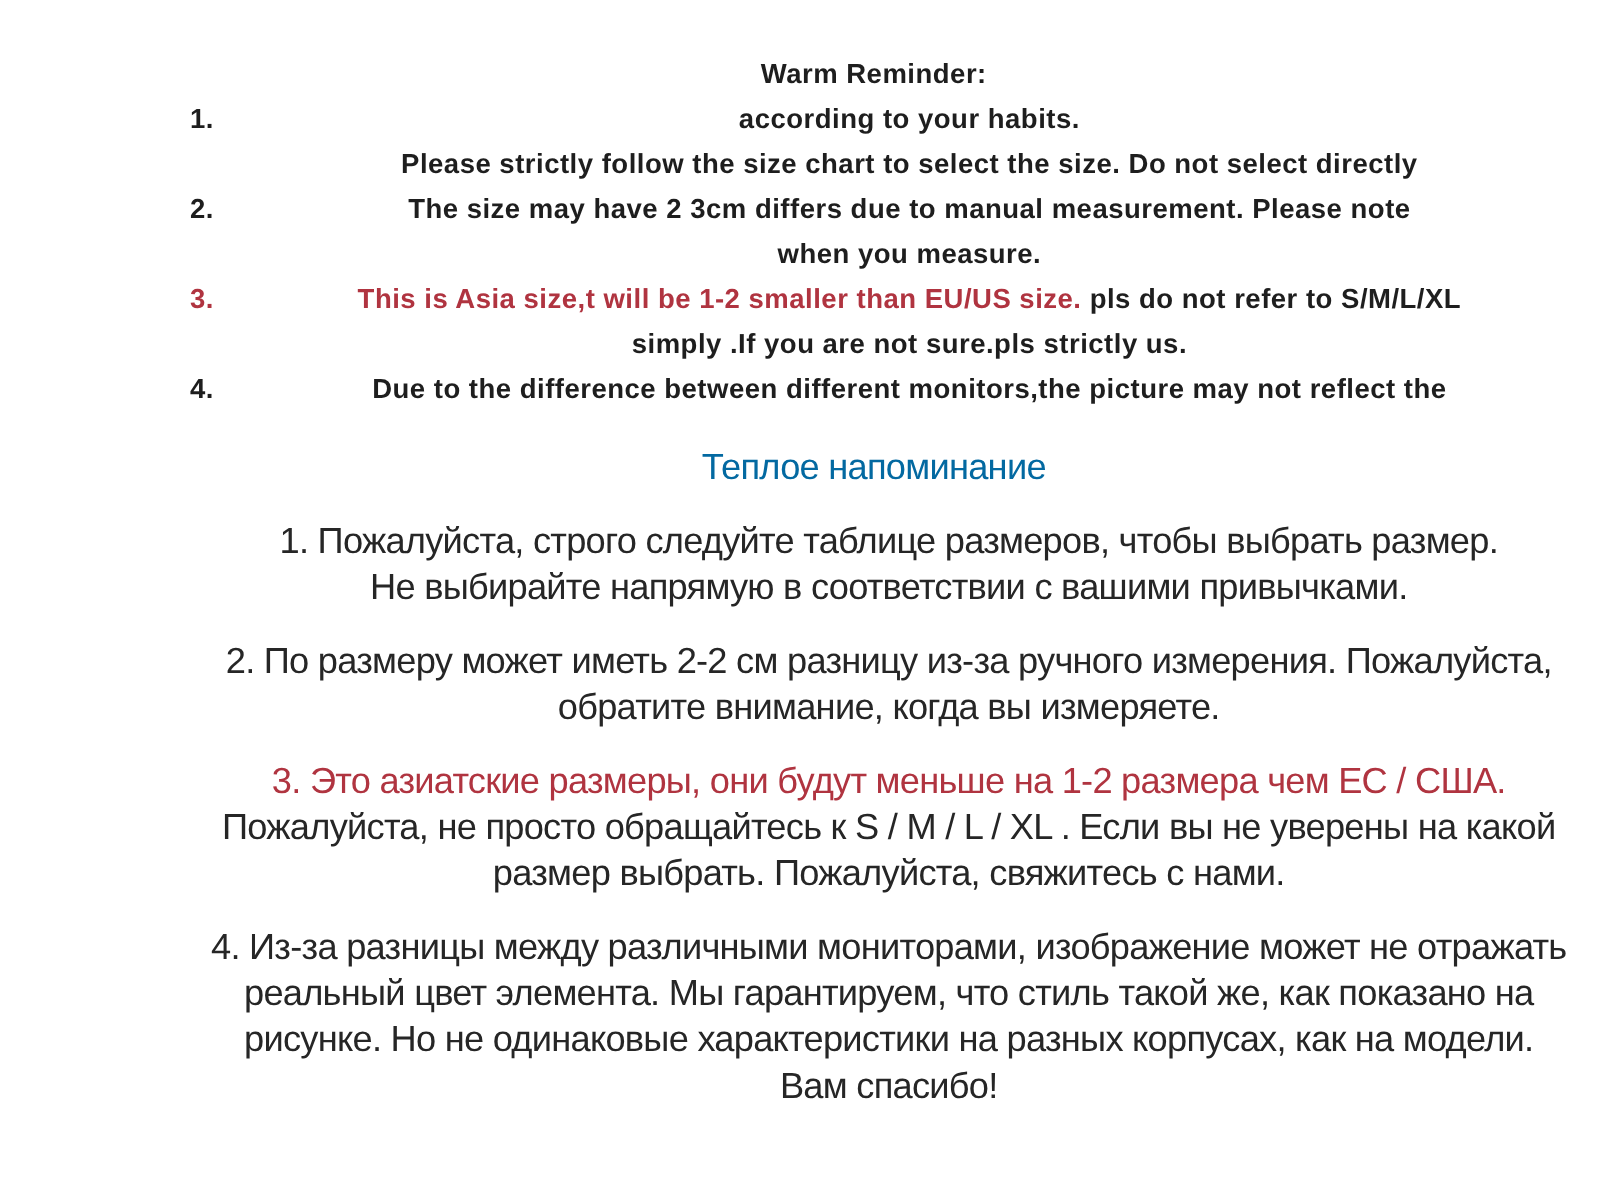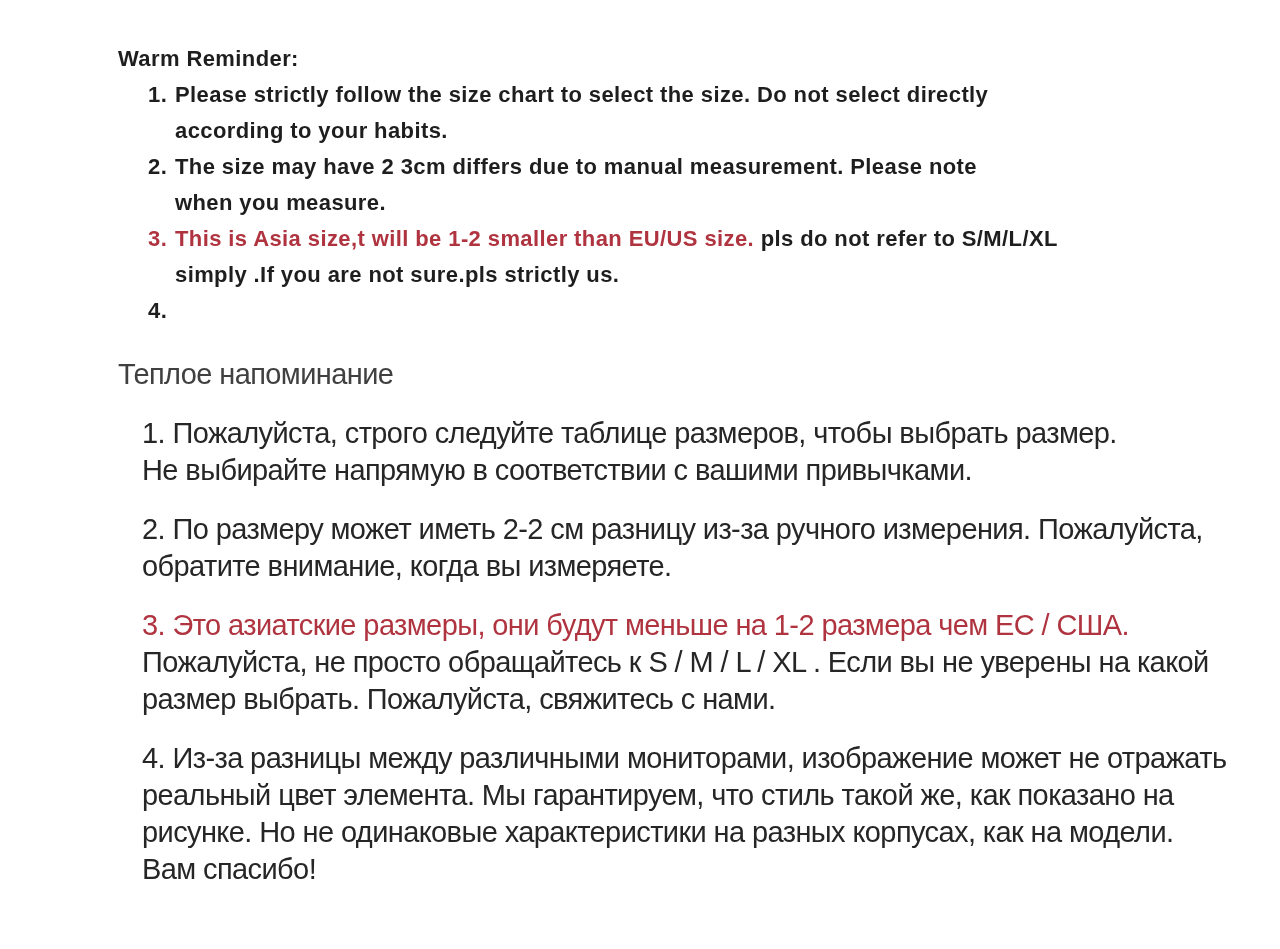--- a/index.html
+++ b/index.html
@@ -1,15 +1,15 @@
 <!DOCTYPE html>
 <html><head>
 <meta charset="utf-8">
 <style>
-  * { margin: 0; padding: 0; box-sizing: border-box; }
+  * { margin: 0; padding: 0; box-sizing: border-box; text-align: center; }
   html, body {
     width: 1280px; height: 949px;
     background: #ffffff;
     overflow: hidden;
     font-family: "Liberation Sans", sans-serif;
   }
   .page {
     position: relative;
     width: 1280px; height: 949px;
     padding: 40px 0 0 118px;
@@ -45,21 +45,21 @@
     font-weight: 600;
     white-space: nowrap;
   }
 
   
   .ru-block { margin-top: 26px; }
   .ru-title {
     font-size: 29px;
     line-height: 38px;
     letter-spacing: -0.6px;
-    color: #404040;
+    color: #0369a1;
   }
   .ru-para { margin-left: 24px; margin-top: 22px; }
   .ru-line {
     font-size: 29px;
     line-height: 37px;
     letter-spacing: -0.6px;
     color: #262626;
     white-space: nowrap;
   }
 
@@ -69,22 +69,22 @@
 <body>
 
 <div class="page">
 
   <div class="en-block">
     <div class="en-title">Warm Reminder:</div>
 
     <div class="en-item">
       <span class="en-num">1.</span>
       <div class="en-lines">
+        <div class="en-line">according to your habits.</div>
         <div class="en-line">Please strictly follow the size chart to select the size. Do not select directly</div>
-        <div class="en-line">according to your habits.</div>
       </div>
     </div>
 
     <div class="en-item">
       <span class="en-num">2.</span>
       <div class="en-lines">
         <div class="en-line">The size may have 2 3cm differs due to manual measurement. Please note</div>
         <div class="en-line">when you measure.</div>
       </div>
     </div>
@@ -93,20 +93,21 @@
       <span class="en-num red">3.</span>
       <div class="en-lines">
         <div class="en-line"><span class="red">This is Asia size,t will be 1-2 smaller than EU/US size.</span> <span>pls do not refer to S/M/L/XL</span></div>
         <div class="en-line">simply .If you are not sure.pls strictly us.</div>
       </div>
     </div>
 
     <div class="en-item">
       <span class="en-num">4.</span>
       <div class="en-lines">
+        <div class="en-line">Due to the difference between different monitors,the picture may not reflect the</div>
       </div>
     </div>
   </div>
 
   <div class="ru-block">
     <div class="ru-title">Теплое напоминание</div>
 
     <div class="ru-para">
       <div class="ru-line">1. Пожалуйста, строго следуйте таблице размеров, чтобы выбрать размер.</div>
       <div class="ru-line">Не выбирайте напрямую в соответствии с вашими привычками.</div>

